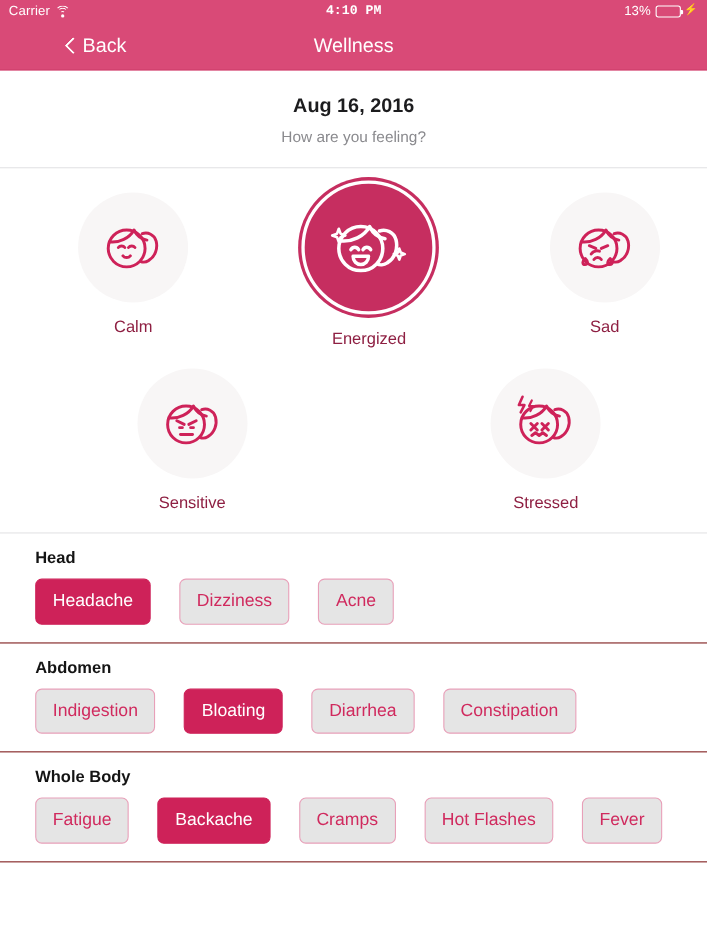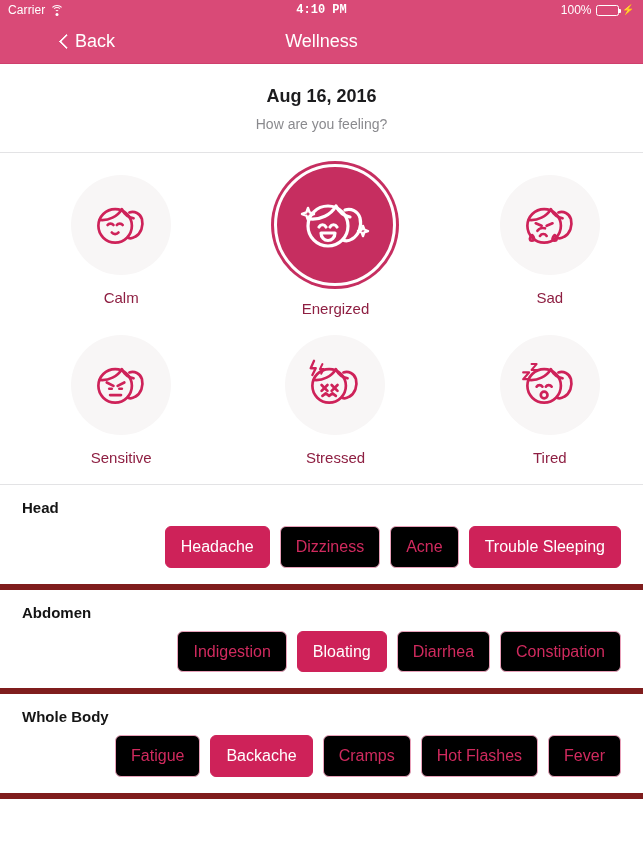--- a/index.html
+++ b/index.html
@@ -94,27 +94,27 @@
   }
   .mood-cell.selected { margin-top: -11px; }
   .mood-label { font-size: 15px; color: #8E1F42; margin-top: 14px; }
   .mood-cell.selected .mood-label { margin-top: 14px; }
   .mood-svg { width: 62px; height: 56px; display: block; }
   .mood-cell.selected .mood-svg { width: 74px; height: 66px; }
   .moods-row2 { margin-top: 18px; }
 
   
   .symptoms { flex: 1 1 auto; }
-  .sym-group { padding: 14px 22px 16px; border-bottom: 6px solid #7f1d1d; }
+  .sym-group { padding: 14px 32px 16px; border-bottom: 1px solid #7f1d1d; }
   .sym-title { font-size: 15px; font-weight: bold; color: #141414; margin-bottom: 10px; }
-  .chips { display: flex; flex-wrap: wrap; gap: 10px; justify-content: flex-end; }
+  .chips { display: flex; flex-wrap: wrap; gap: 26px; }
   .chip {
     border: 1px solid #E8A0B9; border-radius: 6px;
     padding: 11px 15px; font-size: 16px;
-    background: #000000; color: #D02A5E; cursor: pointer; line-height: 1.1;
+    background: #e5e5e5; color: #D02A5E; cursor: pointer; line-height: 1.1;
     white-space: nowrap;
   }
   .chip.on { background: #CE2259; border-color: #CE2259; color: #ffffff; }
 </style>
 </head>
 <body>
 
 <div class="screen">
 
   <div class="statusbar">
@@ -122,21 +122,21 @@
       <span class="sb-carrier">Carrier</span>
       <span class="wifi-icon">
           <i></i>
           <i></i>
           <i></i>
           <b></b>
         </span>
     </div>
     <div class="sb-center">4:10 PM</div>
     <div class="sb-right">
-      <span class="sb-batt-pct">100%</span>
+      <span class="sb-batt-pct">13%</span>
       <span class="batt"><span class="batt-fill"></span></span>
       <span class="bolt">⚡</span>
     </div>
   </div>
 
   <div class="navbar">
     <div class="nav-back">
       <span class="chev-left"></span>
       <span class="nav-back-label">Back</span>
     </div>
@@ -223,48 +223,32 @@
               <path d="M28 33l-7 7"></path>
               <path d="M33 33l7 7"></path>
               <path d="M40 33l-7 7"></path>
               <path d="M22 46l4-3 4 3 4-3 4 3"></path>
               <path d="M12 4l-4 9h6l-4 8" stroke-width="2.8"></path>
               <path d="M22 8l-3 6h4.5l-3 5.5" stroke-width="2.4"></path>
             </svg>
           </div>
           <div class="mood-label">Stressed</div>
         </div>
-        <div class="mood-cell">
-          <div class="mood-circle">
-            <svg class="mood-svg" viewBox="0 0 74 66" fill="none" stroke="#CE2259" stroke-width="3.2" stroke-linecap="round" stroke-linejoin="round">
-              <path d="M47 18c6-2 13 1 15 8 2 8-1 17-8 21-3 2-7 2-9 1"></path>
-              <circle cx="30" cy="34" r="20"></circle>
-              <path d="M12 27c10 1 21-4 26-13 3 6 8 10 14 11"></path>
-              <path d="M21 35c1.6-2.4 5.4-2.4 7 0"></path>
-              <path d="M32 35c1.6-2.4 5.4-2.4 7 0"></path>
-              <circle cx="30" cy="45" r="4"></circle>
-              <path d="M5 18h7l-7 8h7" stroke-width="2.6"></path>
-              <path d="M15 8h6l-6 7h6" stroke-width="2.4"></path>
-            </svg>
-          </div>
-          <div class="mood-label">Tired</div>
-        </div>
       </div>
   </div>
 
   <div class="divider"></div>
 
   <div class="symptoms" id="symptom-sections">
       <div class="sym-group">
         <div class="sym-title">Head</div>
         <div class="chips">
           <div class="chip on">Headache</div>
           <div class="chip">Dizziness</div>
           <div class="chip">Acne</div>
-          <div class="chip on">Trouble Sleeping</div>
         </div>
       </div>
       <div class="sym-group">
         <div class="sym-title">Abdomen</div>
         <div class="chips">
           <div class="chip">Indigestion</div>
           <div class="chip on">Bloating</div>
           <div class="chip">Diarrhea</div>
           <div class="chip">Constipation</div>
         </div>

